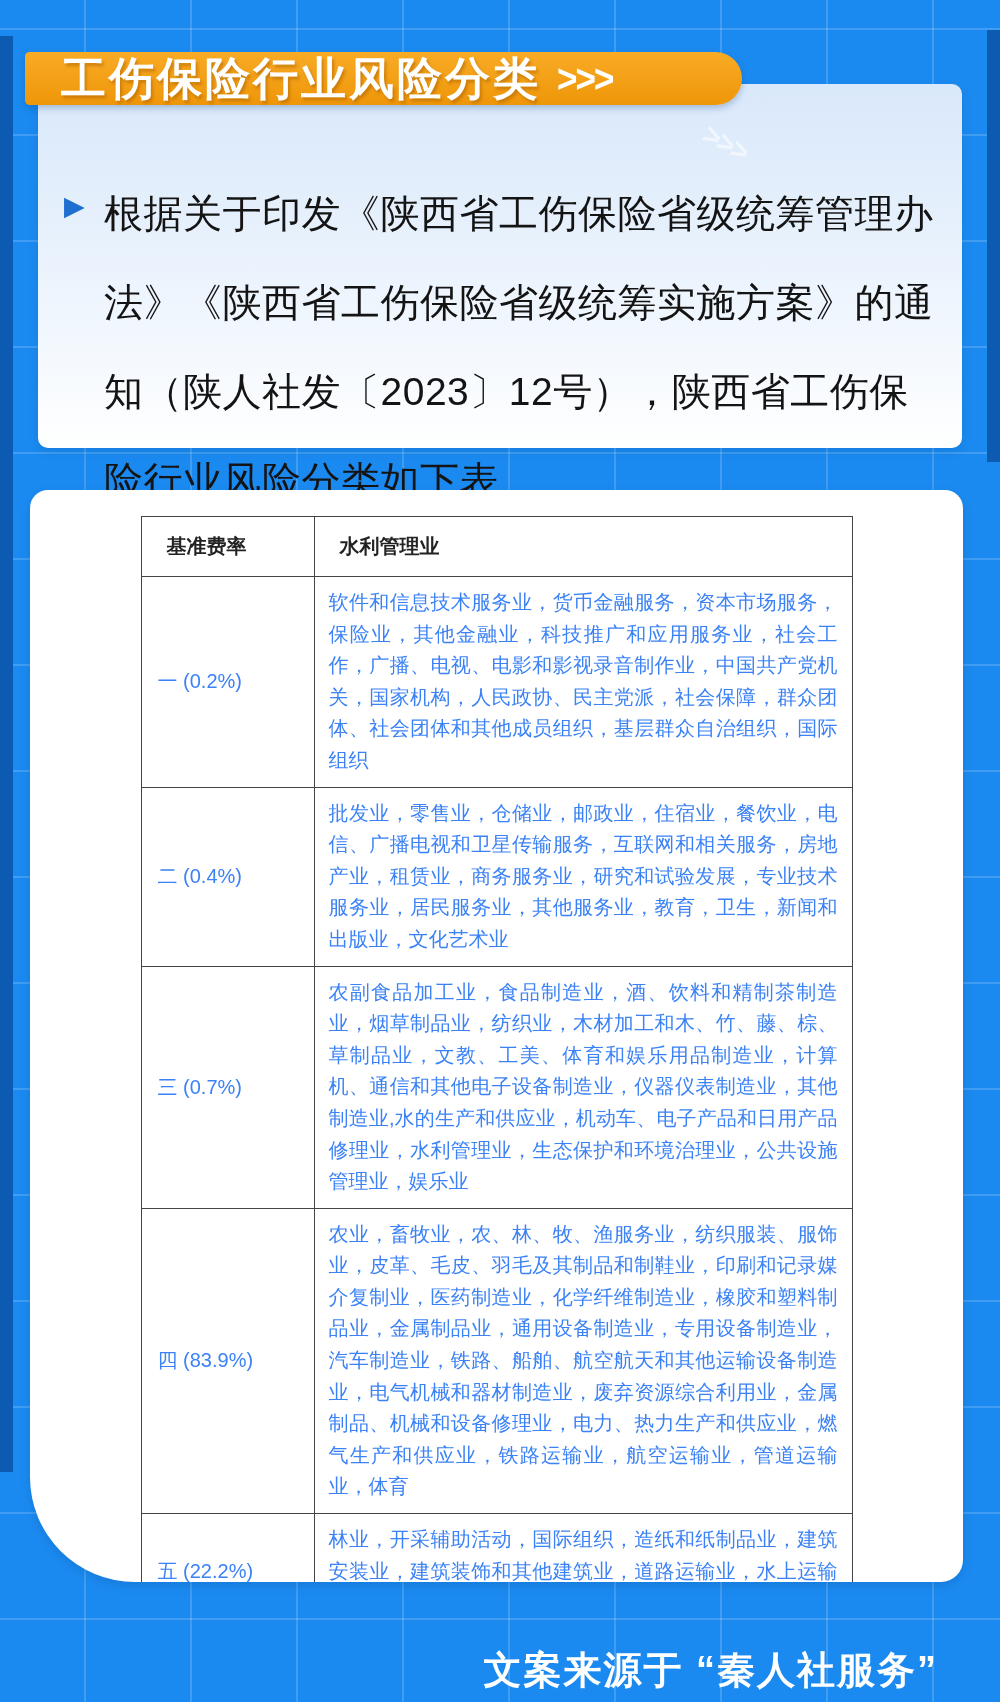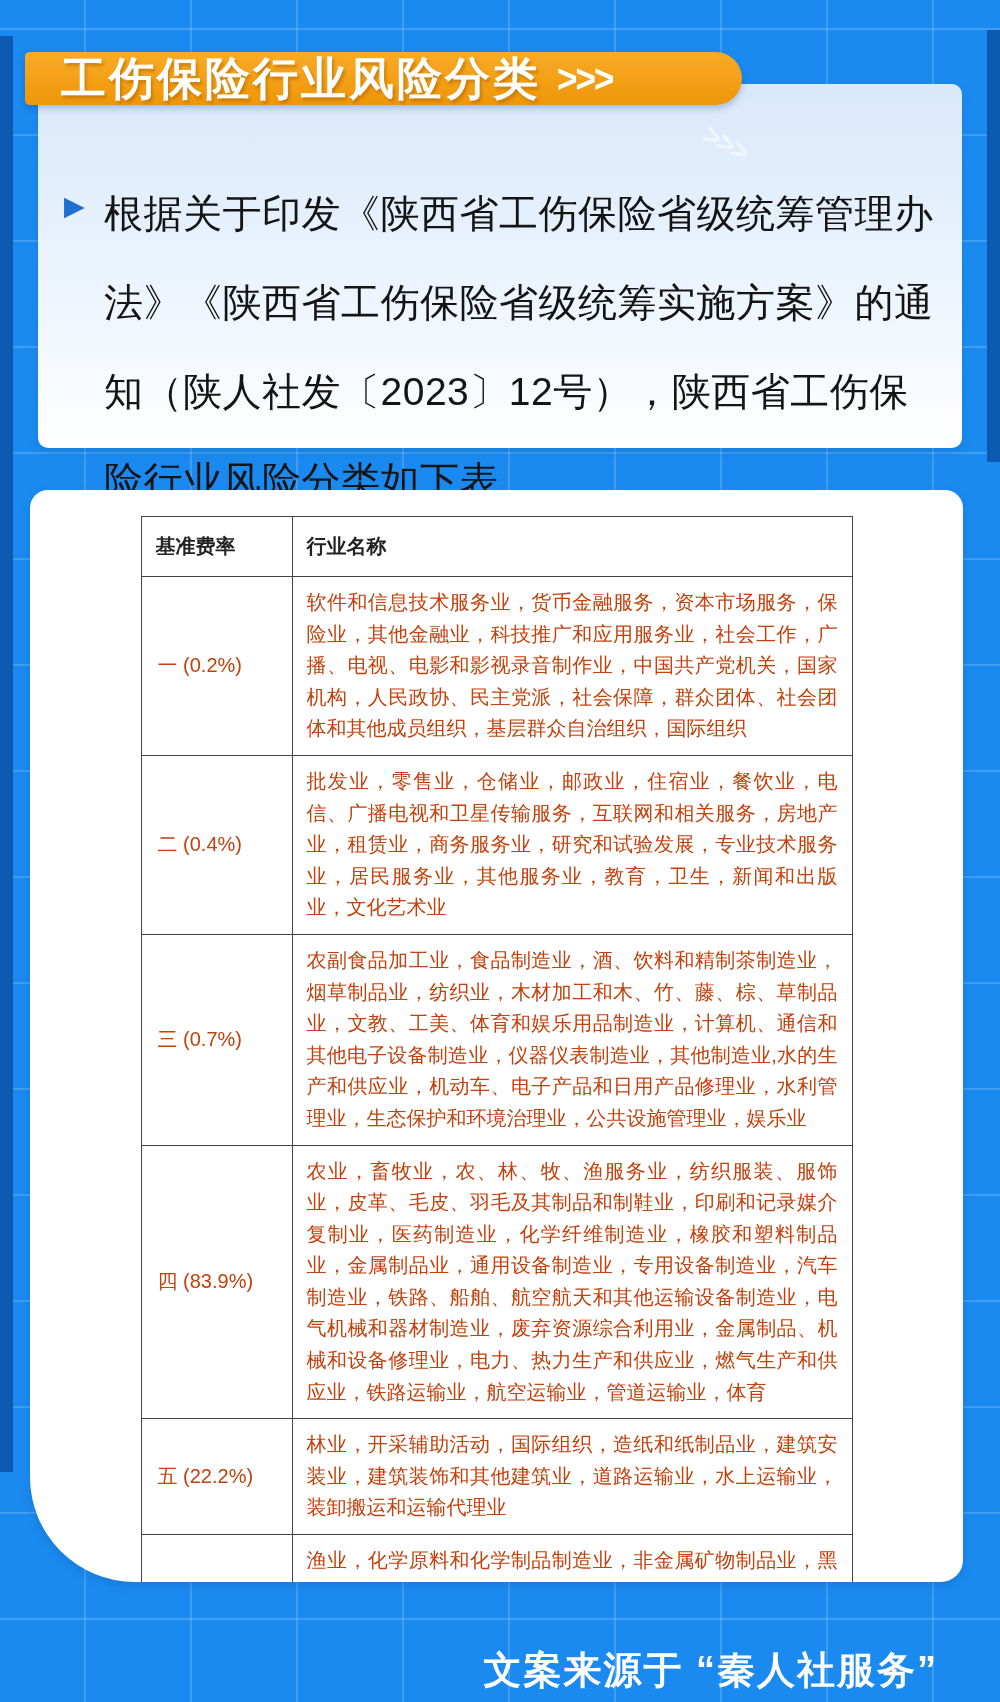--- a/index.html
+++ b/index.html
@@ -58,24 +58,24 @@
     padding-top:26px;box-sizing:border-box;overflow:hidden;
   }
   .table-title{
     text-align:center;font-size:23px;font-weight:bold;color:#222;
     letter-spacing:1px;margin-bottom:15px;
   }
   table.risk{
     width:712px;margin:0 auto;border-collapse:collapse;table-layout:fixed;
   }
   table.risk th, table.risk td{
-    border:1.6px solid #444;font-size:20px;color:#c2410c;vertical-align:middle;
+    border:1.6px solid #444;font-size:20px;color:#3b82f6;vertical-align:middle;
   }
   table.risk th{
-    text-align:left;font-weight:bold;color:#222;padding:16px 14px;
+    text-align:left;font-weight:bold;color:#222;padding:16px 25px;
   }
   th.rate-col{width:122px;padding-left:18px;}
   td.rate{padding:10px 6px 10px 16px;white-space:nowrap;color:#3a3a3a;}
   td.ind{padding:10px 14px;line-height:1.58;text-align:justify;color:#3a3a3a;}
 
   .footer{
     position:absolute;top:1645px;right:62px;
     font-size:38px;font-weight:bold;color:#ffffff;letter-spacing:2px;
   }
 </style>
@@ -98,21 +98,21 @@
     <span class="banner-title">工伤保险行业风险分类</span>
     <span class="banner-chevrons">&gt;&gt;&gt;</span>
   </div>
   <div class="watermark">&gt;&gt;&gt;</div>
 
   <div class="table-panel">
     <table class="risk">
       <thead>
         <tr>
           <th class="rate-col">基准费率</th>
-          <th>行业名称</th>
+          <th>水利管理业</th>
         </tr>
       </thead>
       <tbody>
         <tr>
           <td class="rate">一 (0.2%)</td>
           <td class="ind">软件和信息技术服务业，货币金融服务，资本市场服务，保险业，其他金融业，科技推广和应用服务业，社会工作，广播、电视、电影和影视录音制作业，中国共产党机关，国家机构，人民政协、民主党派，社会保障，群众团体、社会团体和其他成员组织，基层群众自治组织，国际组织</td>
         </tr>
         <tr>
           <td class="rate">二 (0.4%)</td>
           <td class="ind">批发业，零售业，仓储业，邮政业，住宿业，餐饮业，电信、广播电视和卫星传输服务，互联网和相关服务，房地产业，租赁业，商务服务业，研究和试验发展，专业技术服务业，居民服务业，其他服务业，教育，卫生，新闻和出版业，文化艺术业</td>

